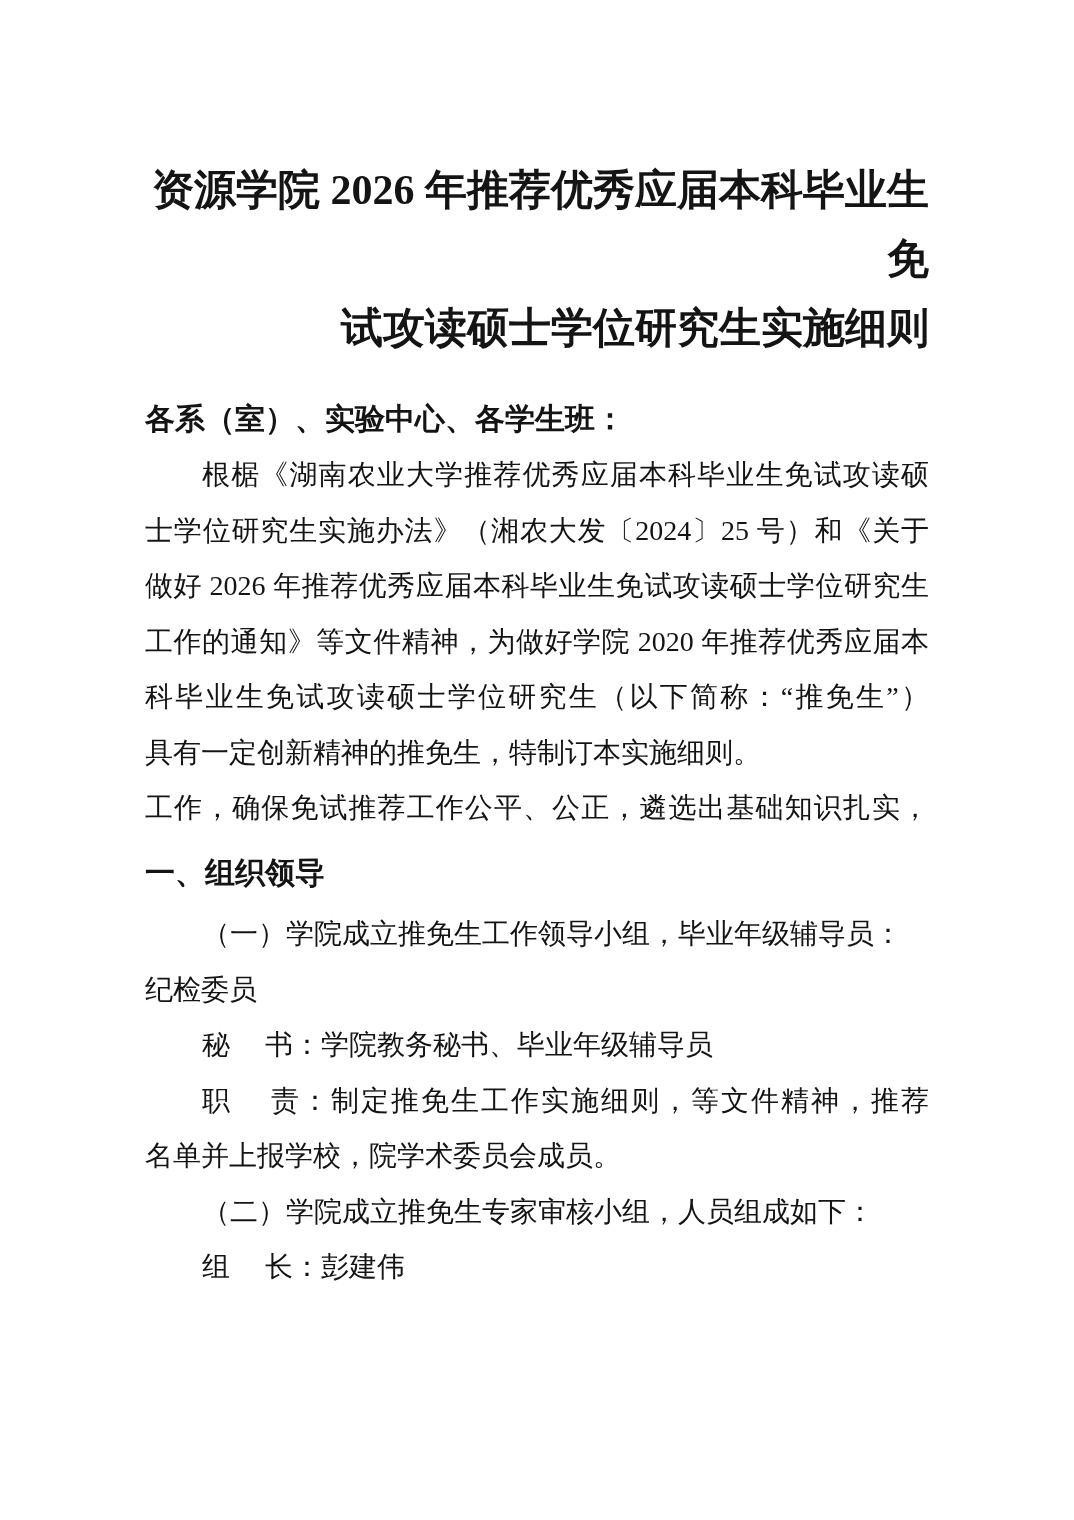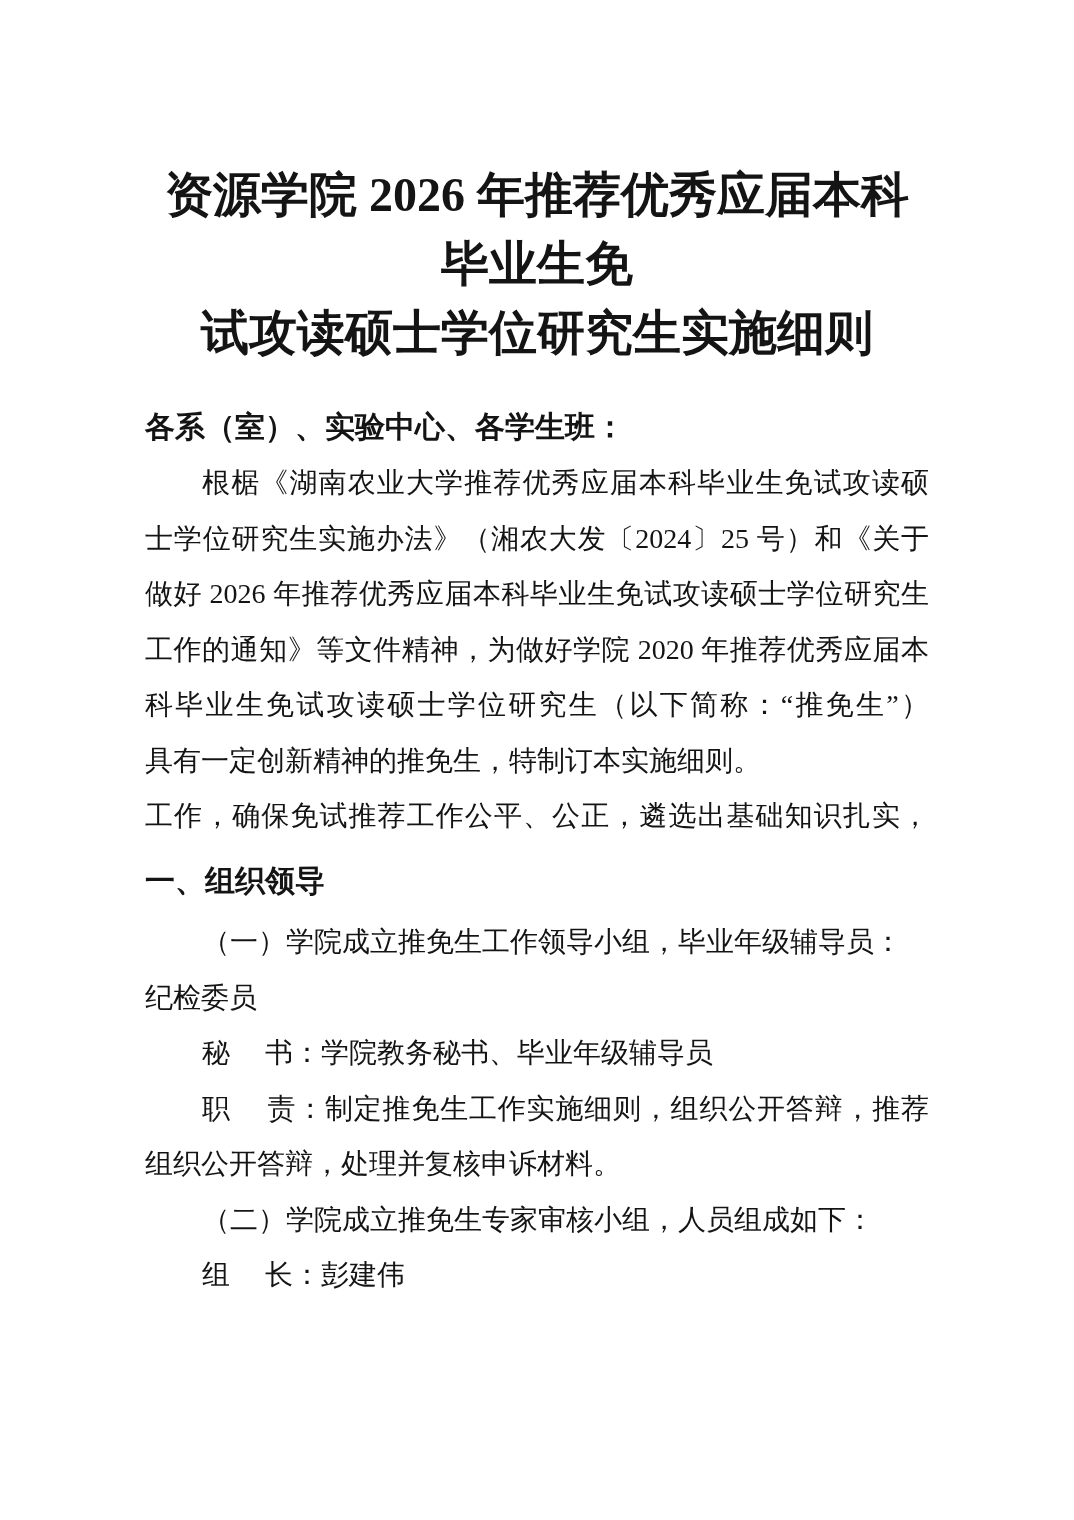--- a/index.html
+++ b/index.html
@@ -13,23 +13,23 @@
     overflow: hidden;
   }
   .content {
     position: absolute;
     left: 145px;
     top: 0;
     width: 784px;
   }
   .title {
     padding-top: 128px;
-    text-align: center;
+    text-align: right;
     font-weight: bold;
-    font-size: 48px;
+    font-size: 42px;
     line-height: 69px;
   }
   .title-line { display: block; }
   .salutation {
     margin-top: 28px;
     font-size: 30px;
     font-weight: bold;
     line-height: 56px;
     height: 56px;
     font-family: Liberation Serif, serif;
@@ -79,19 +79,19 @@
     <div class="line fill">工作的通知》等文件精神，为做好学院 2020 年推荐优秀应届本</div>
     <div class="line fill">科毕业生免试攻读硕士学位研究生（以下简称：“推免生”）</div>
     <div class="line">具有一定创新精神的推免生，特制订本实施细则。</div>
     <div class="line fill">工作，确保免试推荐工作公平、公正，遴选出基础知识扎实，</div>
 
     <div class="section-heading">一、组织领导</div>
 
     <div class="line indent">（一）学院成立推免生工作领导小组，毕业年级辅导员：</div>
     <div class="line">纪检委员</div>
     <div class="line indent">秘　 书：学院教务秘书、毕业年级辅导员</div>
-    <div class="line fill indent">职　 责：制定推免生工作实施细则，组织公开答辩，推荐</div>
-    <div class="line">组织公开答辩，处理并复核申诉材料。</div>
+    <div class="line fill indent">职　 责：制定推免生工作实施细则，等文件精神，推荐</div>
+    <div class="line">名单并上报学校，院学术委员会成员。</div>
     <div class="line indent">（二）学院成立推免生专家审核小组，人员组成如下：</div>
     <div class="line indent">组　 长：彭建伟</div>
 
   </div>
 </div>
 
 </body></html>

